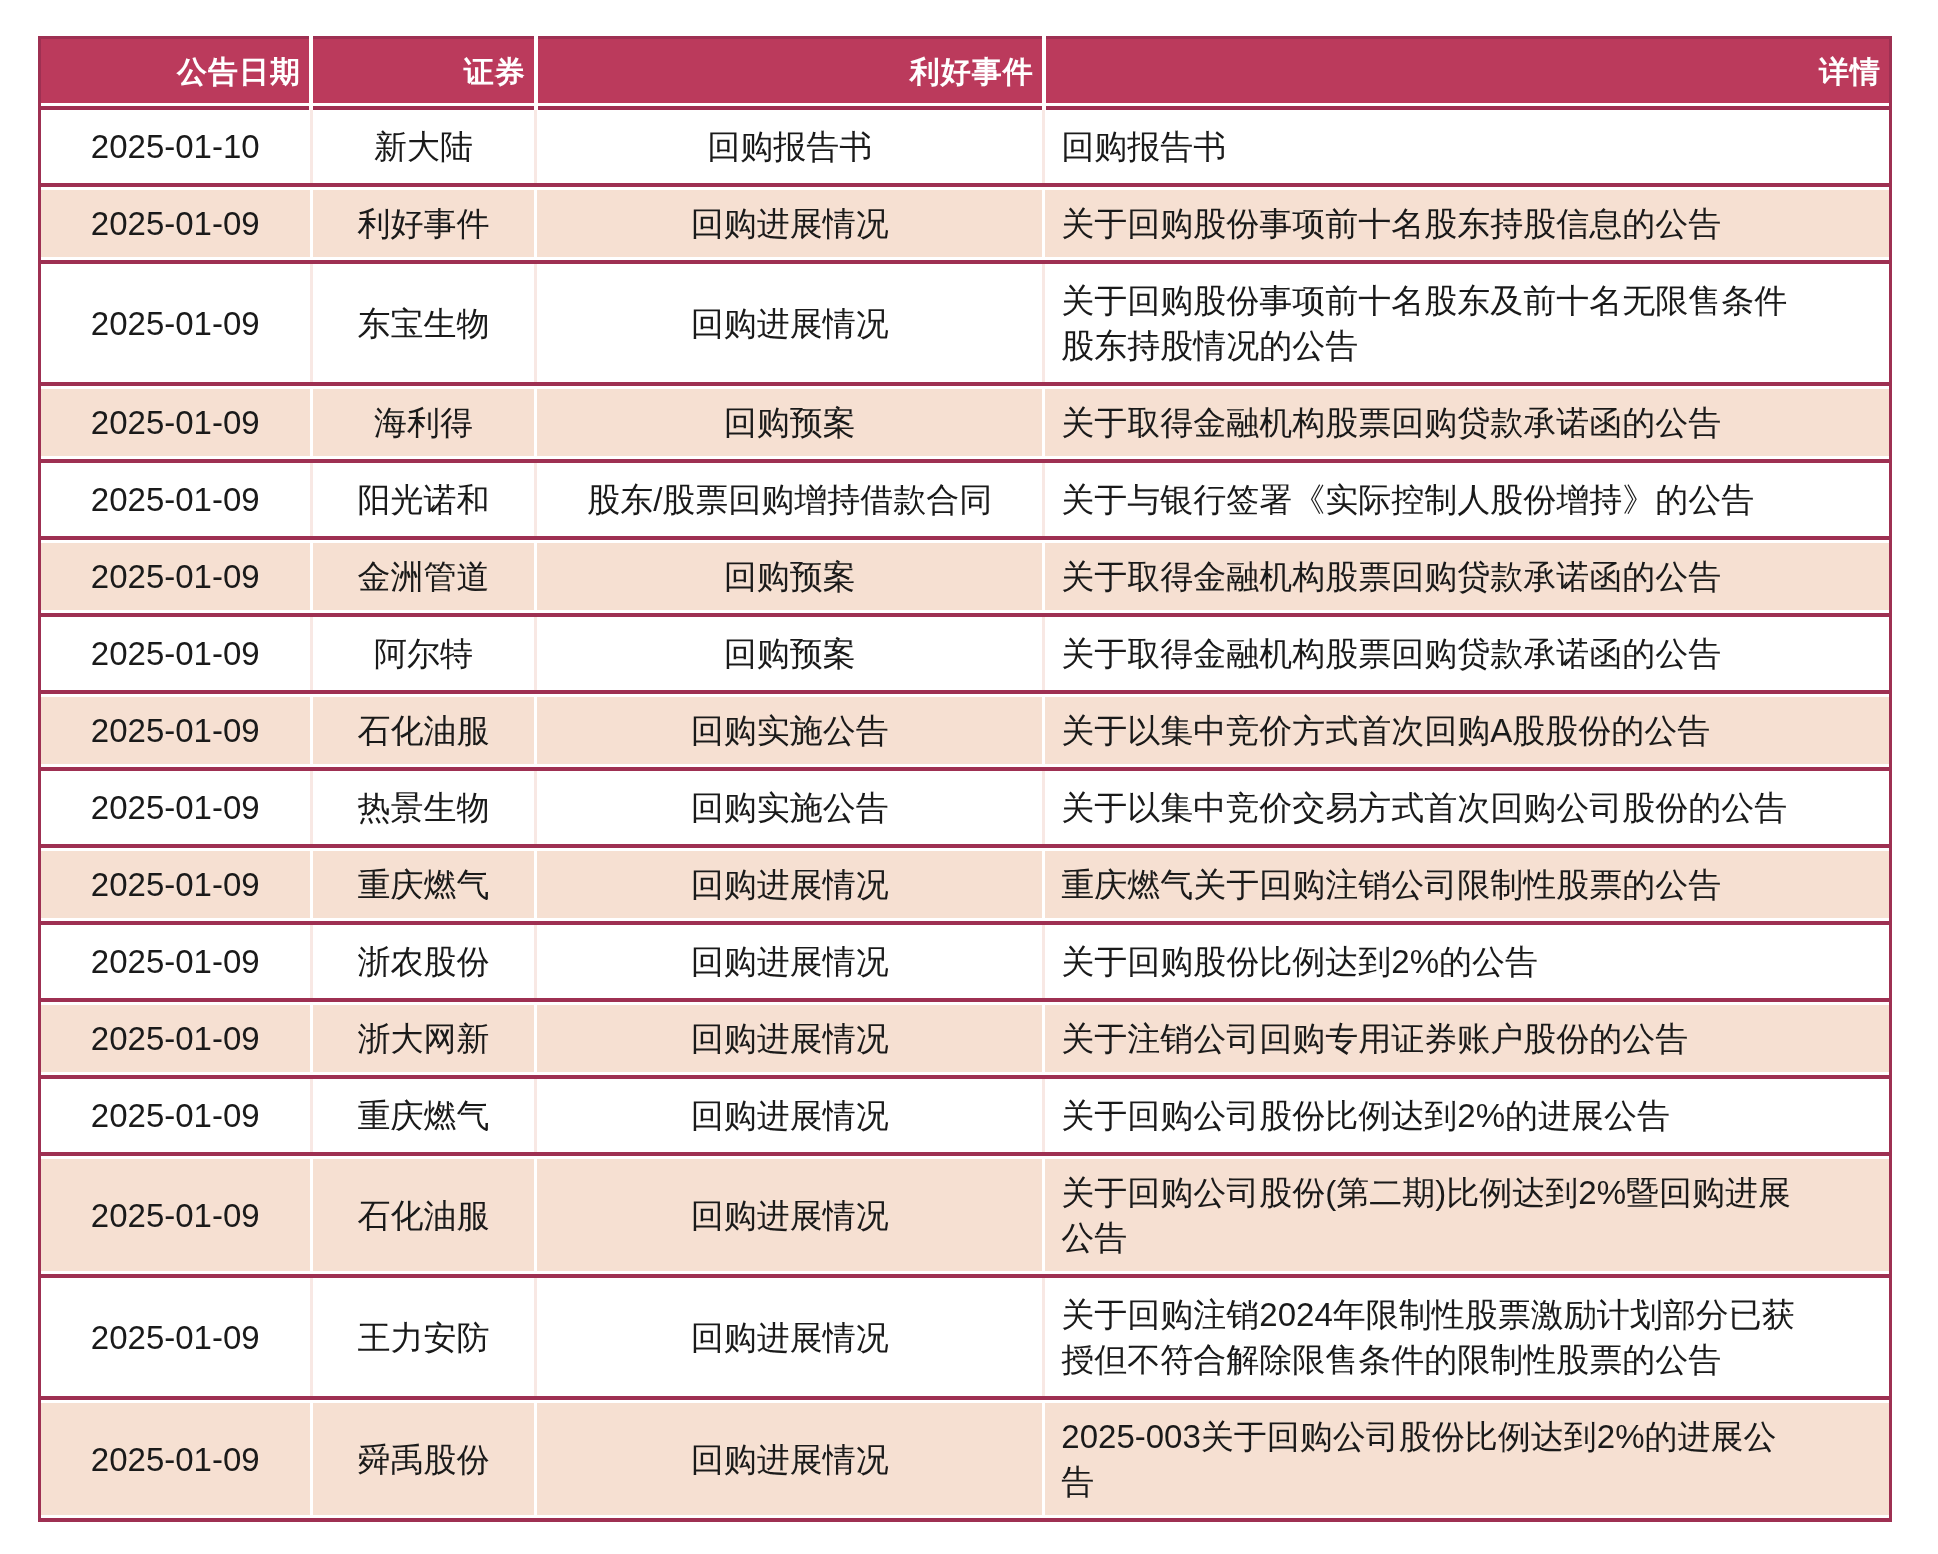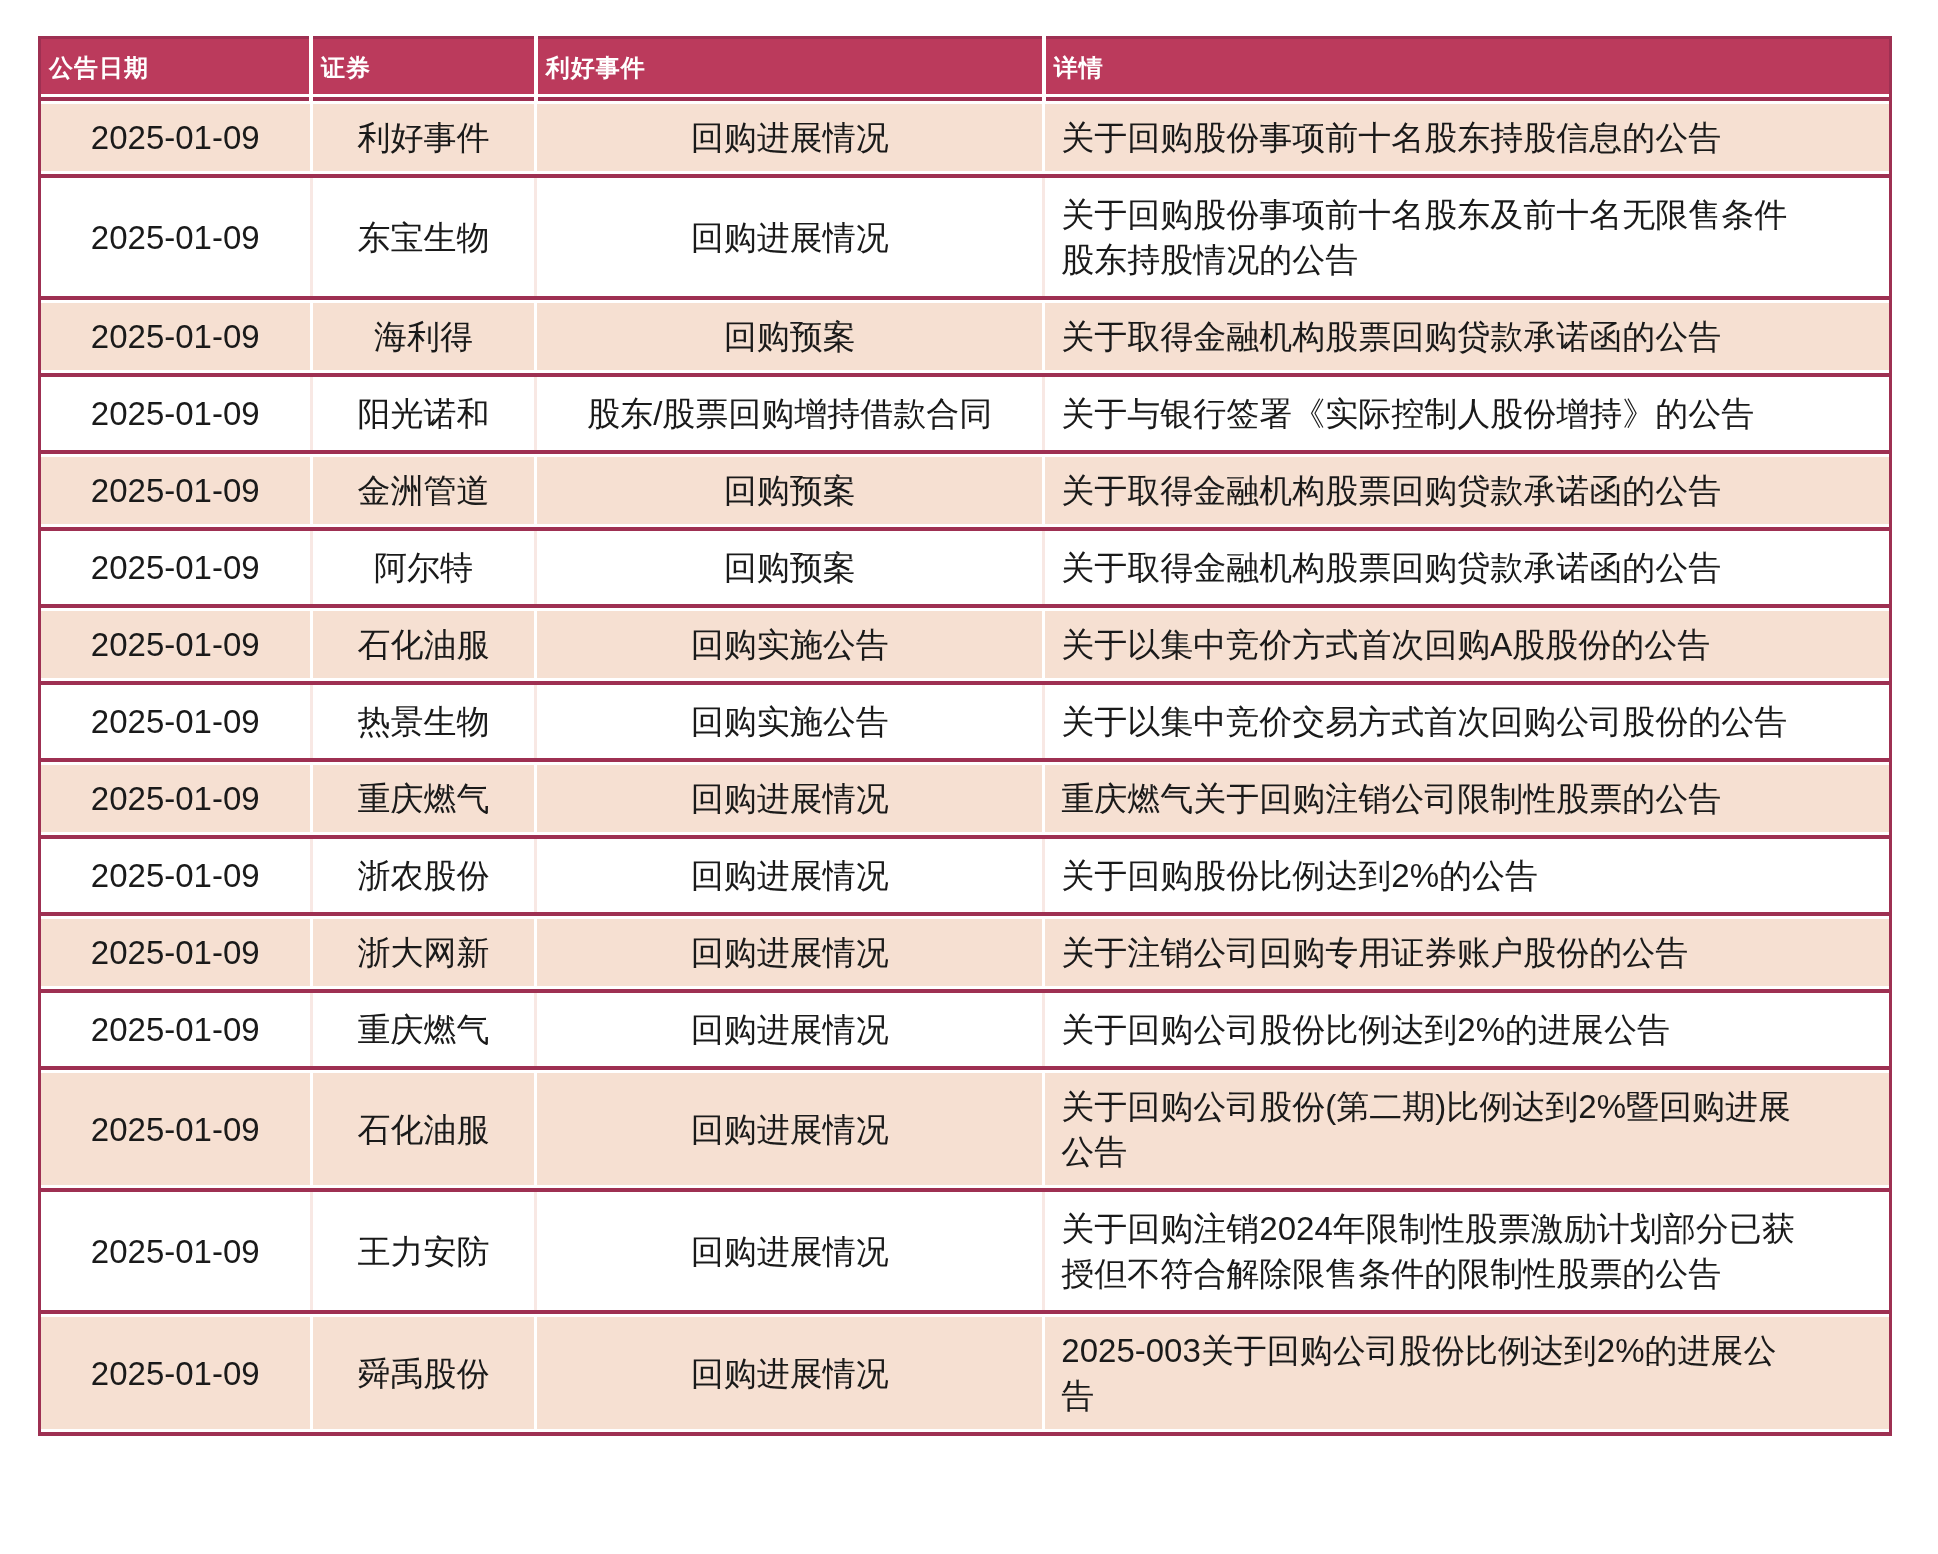--- a/index.html
+++ b/index.html
@@ -34,23 +34,23 @@
     border-bottom-width: 4px;
   }
   col.c-date     { width: 14.67%; }
   col.c-security { width: 12.14%; }
   col.c-event    { width: 27.45%; }
   col.c-detail   { width: 45.74%; }
 
   thead th {
     background: var(--header-bg);
     color: var(--header-text);
-    font-size: 24px;
+    font-size: 30px;
     font-weight: bold;
-    text-align: left;
+    text-align: right;
     vertical-align: middle;
     padding: 13px 8px;
     border-right: 4px solid #FFFFFF;
     box-shadow: inset 0 -3px 0 #FFFFFF; 
     letter-spacing: 1px;
   }
   thead th:last-child { border-right: none; }
 
   tbody td {
     font-size: 33px;
@@ -94,20 +94,26 @@
       </colgroup>
       <thead>
         <tr id="header-row">
             <th>公告日期</th>
             <th>证券</th>
             <th>利好事件</th>
             <th>详情</th>
           </tr>
       </thead>
       <tbody id="body-rows">
+          <tr class="row-white">
+            <td class="cell-date">2025-01-10</td>
+            <td class="cell-security">新大陆</td>
+            <td class="cell-event">回购报告书</td>
+            <td class="cell-detail">回购报告书</td>
+          </tr>
           <tr class="row-pink">
             <td class="cell-date">2025-01-09</td>
             <td class="cell-security">利好事件</td>
             <td class="cell-event">回购进展情况</td>
             <td class="cell-detail">关于回购股份事项前十名股东持股信息的公告</td>
           </tr>
           <tr class="row-white">
             <td class="cell-date">2025-01-09</td>
             <td class="cell-security">东宝生物</td>
             <td class="cell-event">回购进展情况</td>

